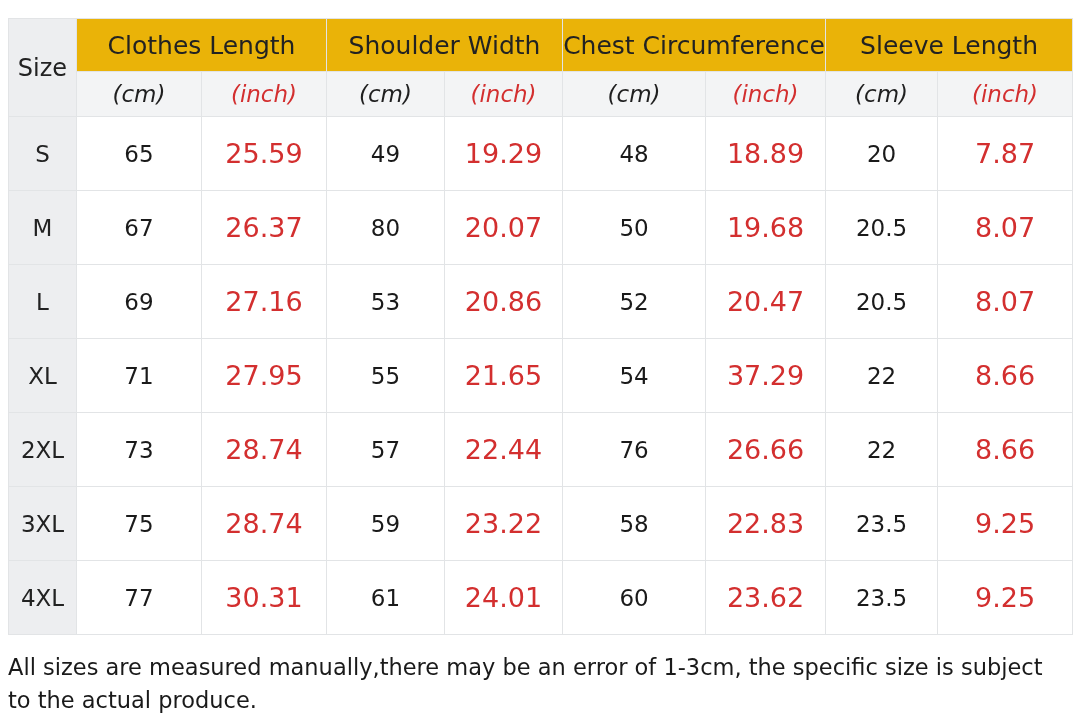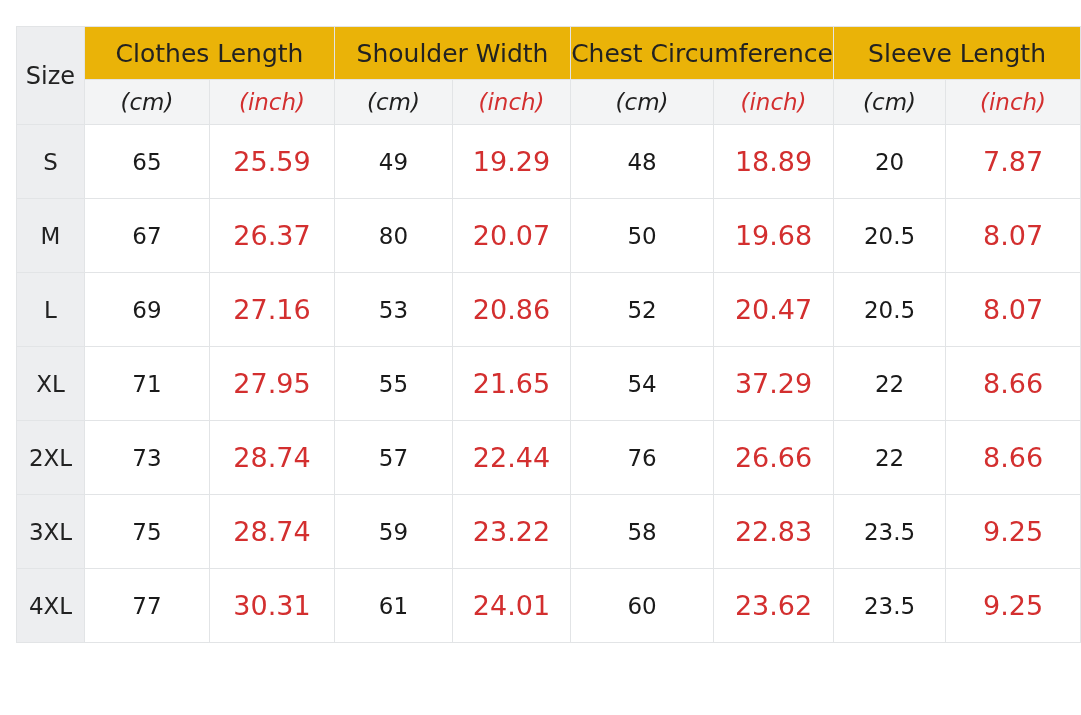--- a/index.html
+++ b/index.html
@@ -10,21 +10,21 @@
   body {
     width: 1081px;
     height: 715px;
     font-family: "DejaVu Sans", "Liberation Sans", sans-serif;
     color: #1a1a1a;
     overflow: hidden;
   }
   .wrap {
     width: 1053px;
     box-sizing: border-box;
-    padding: 8px;
+    padding: 0;
   }
   table.size-table {
     border-collapse: collapse;
     width: 1064px;
     margin: 18px 0 0 8px;
     table-layout: fixed;
   }
   table.size-table td,
   table.size-table th {
     border: 1px solid #e2e4e6;
@@ -191,14 +191,15 @@
         <td class="val-cm">61</td>
         <td class="val-inch">24.01</td>
         <td class="val-cm">60</td>
         <td class="val-inch">23.62</td>
         <td class="val-cm">23.5</td>
         <td class="val-inch">9.25</td>
       </tr>
     </tbody>
   </table>
 
+  <p class="note">All sizes are measured manually,there may be an error of 1-3cm, the specific size is subject to the actual produce.</p>
 
 </div>
 
 </body></html>

